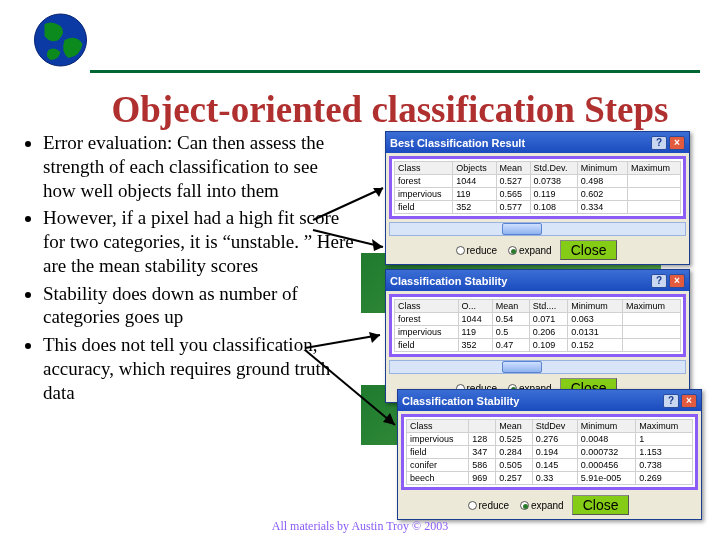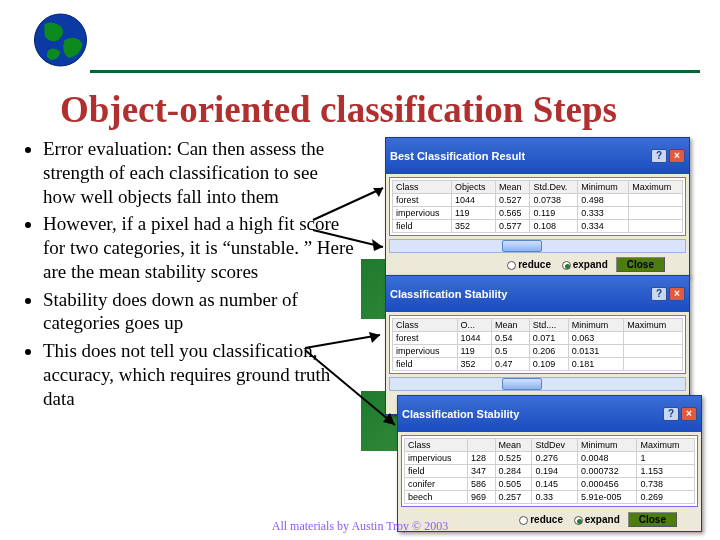--- a/index.html
+++ b/index.html
@@ -34,22 +34,22 @@
     top: 70px;
     left: 90px;
     right: 20px;
     height: 3px;
     background: #006633;
   }
   .slide-title {
     font-size: 37px;
     font-weight: bold;
     color: #b03030;
-    text-align: left;
-    margin: 18px 0 6px 60px;
+    text-align: center;
+    margin: 18px 0 0 60px;
     font-family: "Times New Roman", serif;
   }
   .content {
     display: flex;
     padding: 0 8px 0 15px;
   }
   .bullets {
     width: 340px;
     font-size: 19px;
     line-height: 1.25;
@@ -64,21 +64,21 @@
   }
   .win {
     position: absolute;
     background: #ece9d8;
     border: 1px solid #1a3d8f;
     font-family: Tahoma, Arial, sans-serif;
     font-size: 10px;
     box-shadow: 2px 2px 4px rgba(0,0,0,.4);
   }
   .winbar {
-    height: 36px;
+    height: 21px;
     background: linear-gradient(#3b6ed5, #1b4bbf);
     color: #fff;
     display: flex;
     align-items: center;
     padding: 0 4px;
     font-weight: bold;
     font-size: 11px;
     justify-content: space-between;
   }
   .winbar-btns { display: flex; gap: 2px; }
@@ -86,21 +86,21 @@
     width: 16px; height: 14px;
     background: #c9d7f0;
     border: 1px solid #2a4d9e;
     color: #1a3d8f;
     font-size: 10px;
     line-height: 12px;
     text-align: center;
     border-radius: 2px;
   }
   .winbtn.close { background: #e35b3f; color: #fff; }
-  .winbody { background: #fff; margin: 3px; border: 1px solid #8b5cf6; padding: 2px; }
+  .winbody { background: #fff; margin: 3px; border: 3px solid #8b5cf6; padding: 2px; }
   table.data { border-collapse: collapse; width: 100%; font-size: 9px; }
   table.data th, table.data td {
     border: 1px solid #d0d0d0;
     padding: 1px 3px;
     text-align: left;
     white-space: nowrap;
   }
   table.data th { background: #f0f0f0; font-weight: normal; }
   .scroll {
     height: 14px;
@@ -114,25 +114,24 @@
     left: 38%;
     top: 0;
     width: 40px;
     height: 12px;
     background: linear-gradient(#cfe0ff,#8fb3ef);
     border: 1px solid #5a84cf;
     border-radius: 2px;
   }
   .winfoot {
     display: flex;
-    justify-content: flex-end;
+    justify-content: center;
     align-items: center;
-    padding: 2px 24px 4px 6px;
+    padding: 2px 8px 4px 6px;
     font-size: 10px;
-    font-weight: bold;
   }
   .radio { display: inline-block; margin-right: 8px; }
   .radio .circ {
     display: inline-block;
     width: 9px; height: 9px;
     border: 1px solid #555;
     border-radius: 50%;
     margin-right: 2px;
     vertical-align: middle;
     background: #fff;
@@ -142,25 +141,25 @@
     content: "";
     position: absolute;
     left: 2px; top: 2px;
     width: 5px; height: 5px;
     background: #2b7a2b;
     border-radius: 50%;
   }
   .btn3d {
     display: inline-block;
     padding: 1px 10px;
-    background: #4d7c0f;
+    background: #84cc16;
     border: 1px solid #888;
     border-right-color: #555;
     border-bottom-color: #555;
-    font-size: 10px;
+    font-size: 14px;
   }
   .greenbg {
     position: absolute;
     background: linear-gradient(135deg, #1f7a2f, #5aad4a);
   }
   .footer {
     position: absolute;
     bottom: 6px;
     left: 0; right: 0;
     text-align: center;
@@ -225,21 +224,21 @@
                 <td>0.527</td>
                 <td>0.0738</td>
                 <td>0.498</td>
                 <td></td>
               </tr>
           <tr>
                 <td>impervious</td>
                 <td>119</td>
                 <td>0.565</td>
                 <td>0.119</td>
-                <td>0.333</td>
+                <td>0.602</td>
                 <td></td>
               </tr>
           <tr>
                 <td>field</td>
                 <td>352</td>
                 <td>0.577</td>
                 <td>0.108</td>
                 <td>0.334</td>
                 <td></td>
               </tr>
@@ -291,21 +290,21 @@
                 <td>0.5</td>
                 <td>0.206</td>
                 <td>0.0131</td>
                 <td></td>
               </tr>
           <tr>
                 <td>field</td>
                 <td>352</td>
                 <td>0.47</td>
                 <td>0.109</td>
-                <td>0.181</td>
+                <td>0.152</td>
                 <td></td>
               </tr>
         </tbody>
           </table>
       </div>
       <div class="scroll">
           <div class="thumb"></div>
         </div>
       <div class="winfoot">
         <span>

